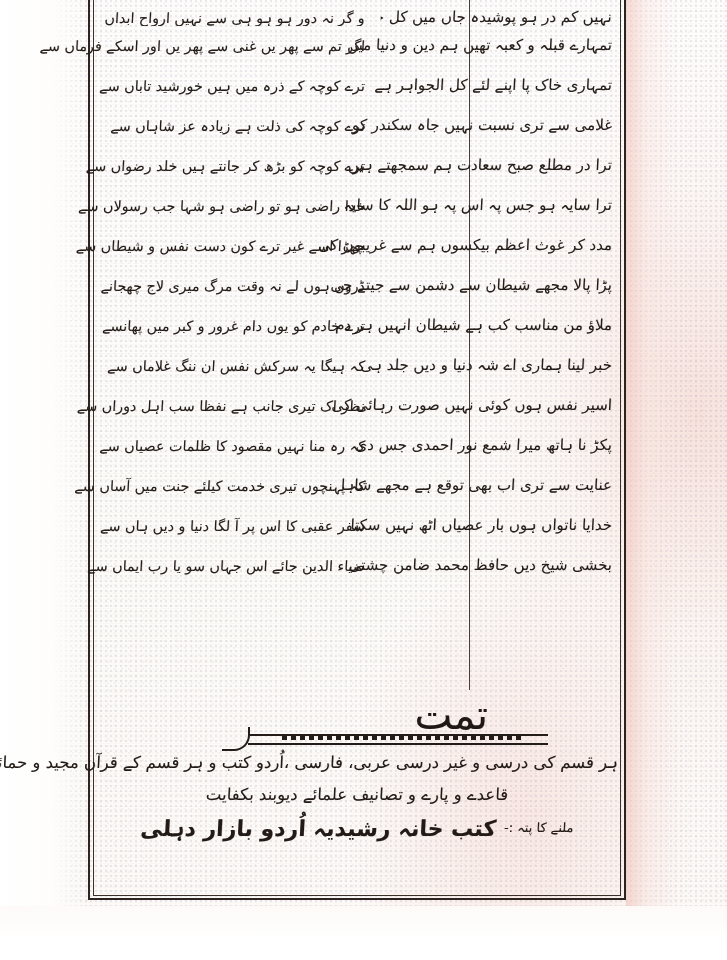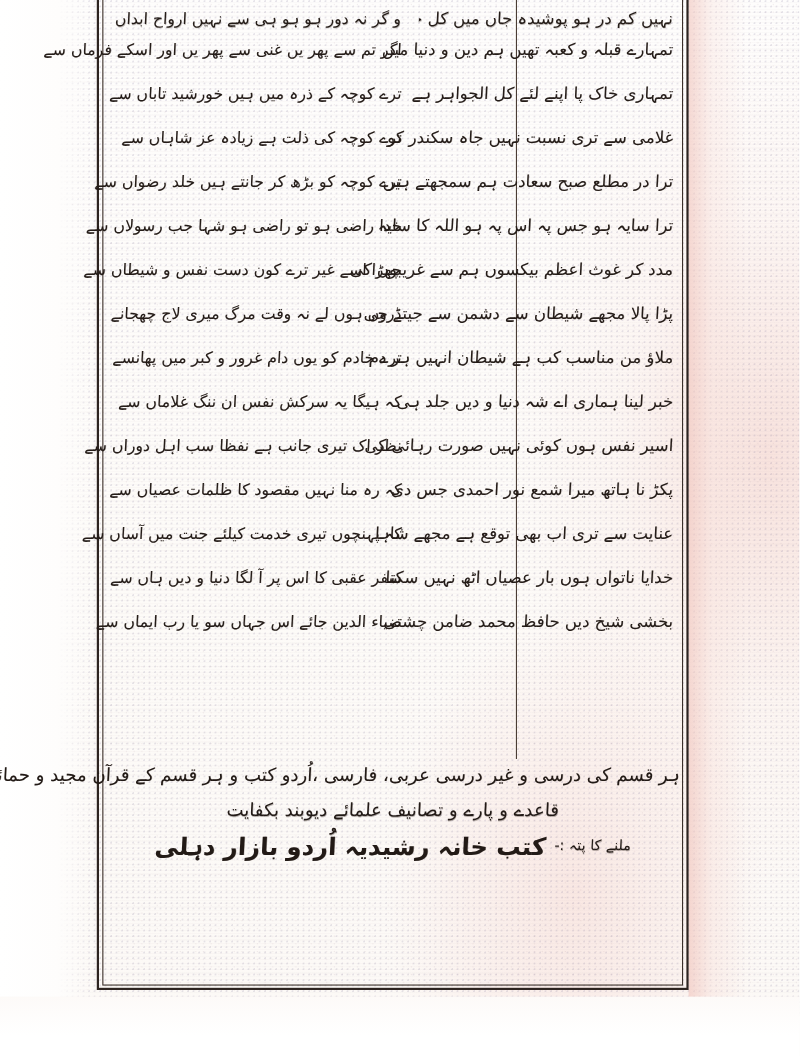--- a/index.html
+++ b/index.html
@@ -276,20 +276,25 @@
       <div class="verse-line">پکڑ نا ہاتھ میرا شمع نور احمدی جس دی</div>
       <div class="verse-line">عنایت سے تری اب بھی توقع ہے مجھے شاہا</div>
       <div class="verse-line">خدایا ناتواں ہوں بار عصیاں اٹھ نہیں سکتا</div>
       <div class="verse-line">بخشی شیخ دیں حافظ محمد ضامن چشتی</div>
     </div>
 
   </div>
 
   <div class="colophon">
 
+    <div class="tammat-row">
+      <span class="tammat-word">تمت</span>
+      <span class="tammat-flourish"></span>
+      <span class="tammat-dashes"></span>
+    </div>
 
     <div class="colo-line colo-line-1">ہر قسم کی درسی و غیر درسی عربی، فارسی ،اُردو کتب و ہر قسم کے قرآن مجید و حمائلیں</div>
     <div class="colo-line colo-line-2">قاعدے و پارے و تصانیف علمائے دیوبند بکفایت</div>
 
     <div class="colo-line colo-line-3">
       <span class="addr-prefix">ملنے کا پتہ :-</span>
       <span>کتب خانہ رشیدیہ اُردو بازار دہلی</span>
     </div>
 
   </div>

